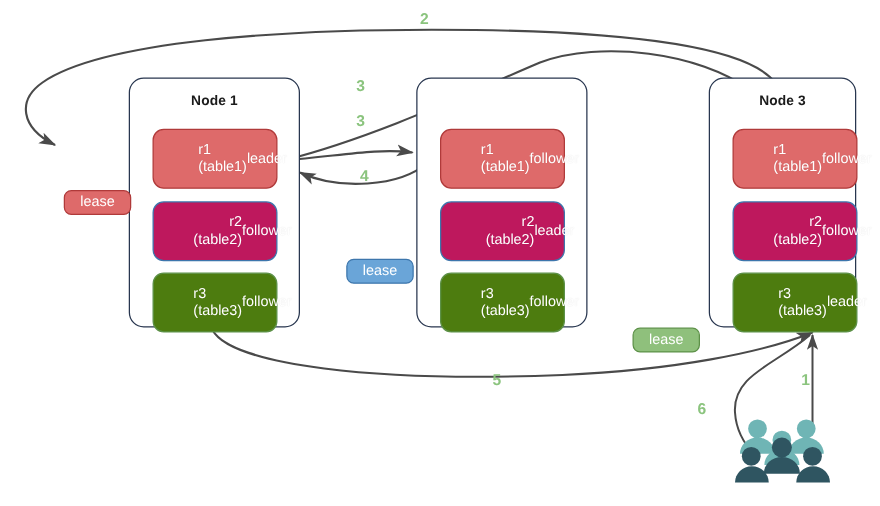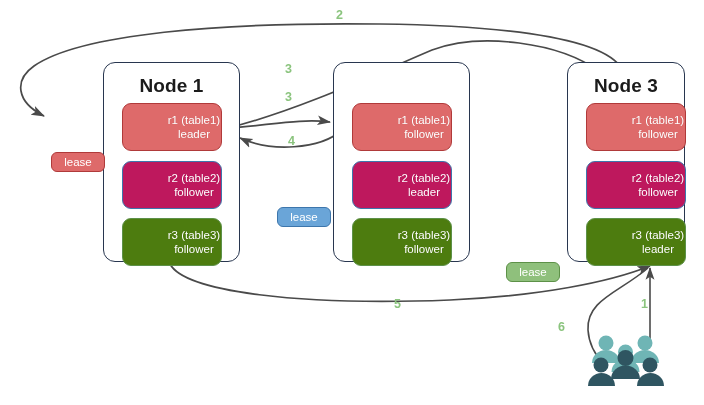--- a/index.html
+++ b/index.html
@@ -26,34 +26,34 @@
     border: 1.6px solid #28364f;
     border-radius: 12px;
     box-sizing: border-box;
     z-index: 3;
   }
   .node-title {
     position: absolute;
     left: 0; right: 0;
     top: 12px;
     text-align: center;
-    font-size: 19px;
+    font-size: 11px;
     font-weight: bold;
     color: #1b1b1b;
     letter-spacing: 0.1px;
   }
   .replica {
     position: absolute;
     left: 18px;
     width: 100px;
     height: 48px;
     border-radius: 9px;
     box-sizing: border-box;
     display: flex;
-    flex-direction: column;
+    flex-direction: row;
     align-items: center;
     justify-content: center;
     color: #ffffff;
     font-size: 11.5px;
     line-height: 14px;
     text-shadow: 0 0 1px rgba(0,0,0,0.12);
     padding-left: 44px;
   }
   .replica .l1, .replica .l2 { display: block; }
   .rep-red   { background: #de6a6a; border: 1.4px solid #b03a3a; }

